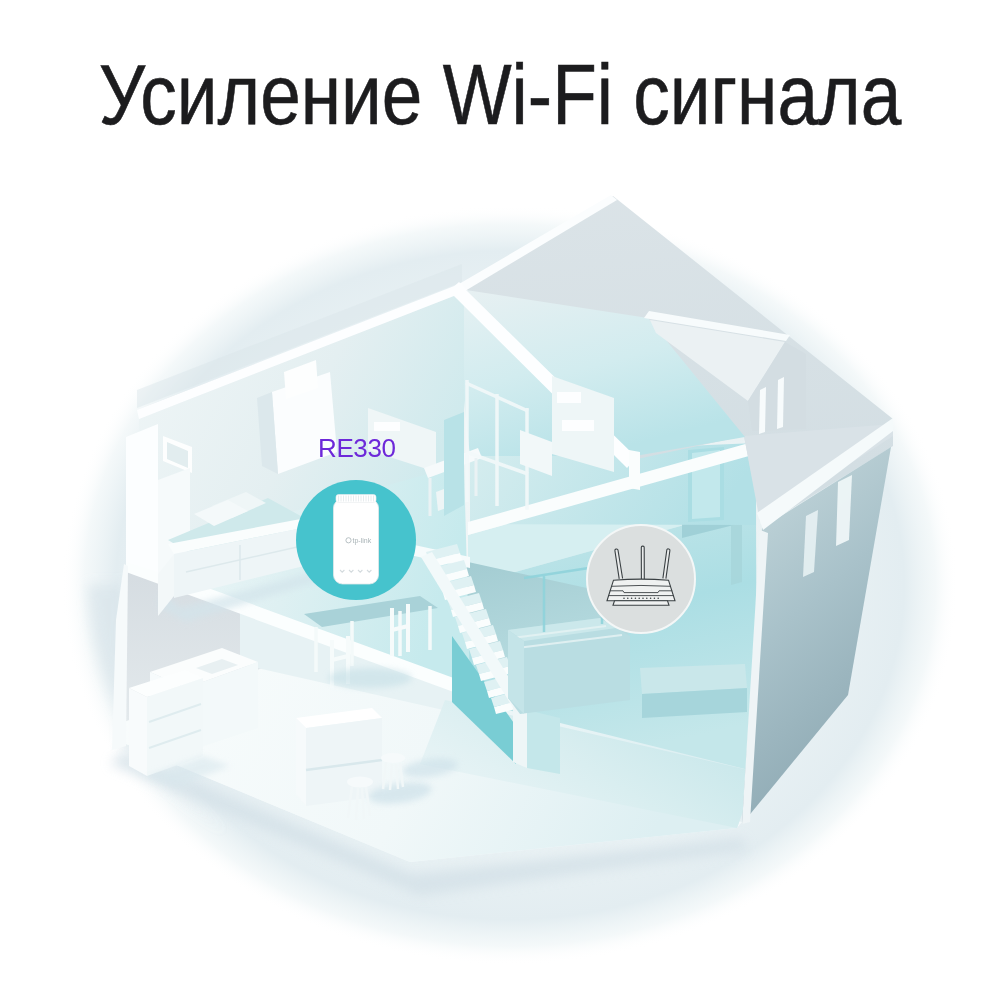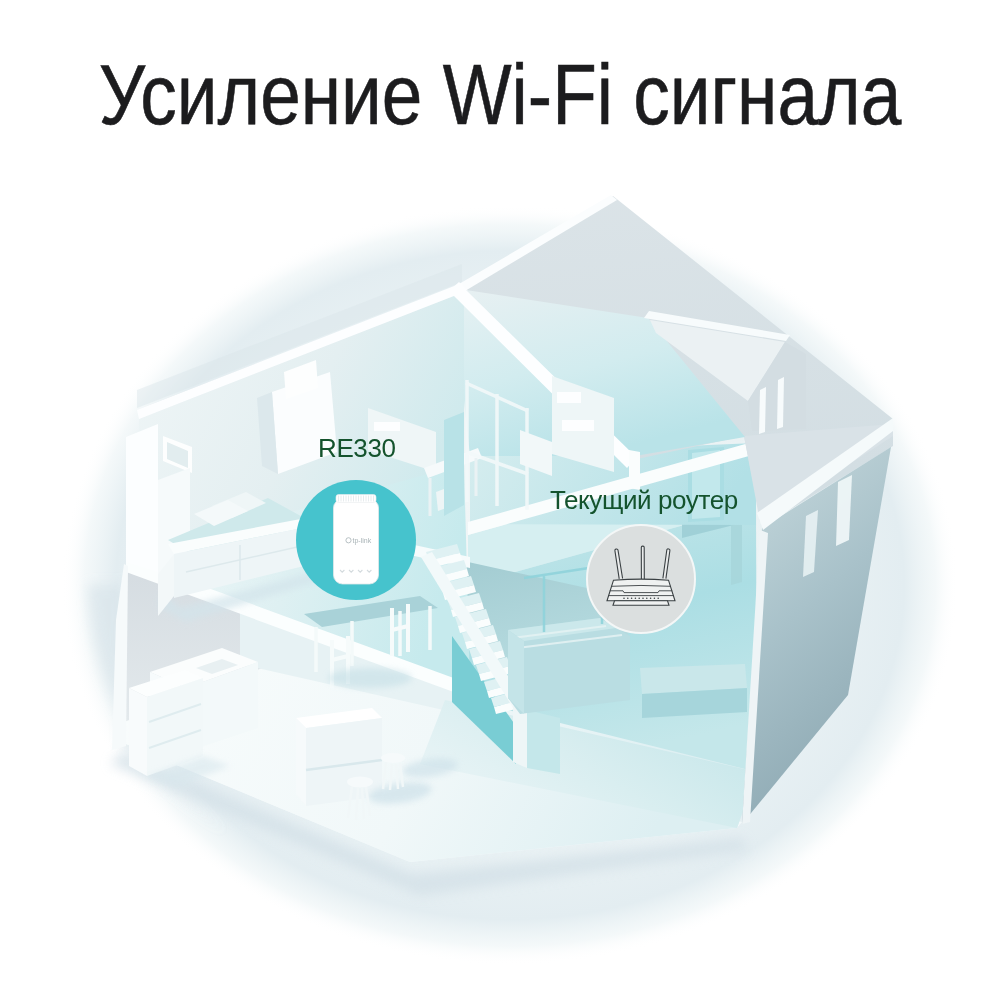--- a/index.html
+++ b/index.html
@@ -1,18 +1,18 @@
 <!DOCTYPE html>
 <html><head>
 <meta charset="utf-8">
 <style>
 html,body{margin:0;padding:0;background:#ffffff;width:1000px;height:1000px;overflow:hidden;}
 .wrap{position:relative;width:1000px;height:1000px;font-family:"Liberation Sans",sans-serif;}
 .title{position:absolute;top:45px;left:0;width:1000px;text-align:center;font-size:73px;color:#1c1c1e;-webkit-text-stroke:0.5px #1c1c1e;transform:scaleY(1.18);transform-origin:50% 0;letter-spacing:0px;}
-.lab{position:absolute;font-size:26px;color:#14532d;letter-spacing:-0.4px;}
+.lab{position:absolute;font-size:26px;color:#6d28d9;letter-spacing:-0.4px;}
 </style>
 </head>
 <body>
 <div class="wrap">
 
 <svg width="1000" height="1000" viewBox="0 0 1000 1000" style="position:absolute;left:0;top:0">
 <defs>
 <filter id="b6" x="-30%" y="-30%" width="160%" height="160%">
           <feGaussianBlur stdDeviation="6"></feGaussianBlur>
         </filter>
@@ -328,21 +328,20 @@
 <polygon points="806,516 818,510 814,572 803,577" fill="#e7f1f3" opacity="0.9"></polygon>
 
 <polygon points="893,418 893,431 763,530 757,513" fill="#f5fafb"></polygon>
 
 <polygon points="742,824 760,530 768,533 750,822" fill="#eef4f6"></polygon>
 
 </svg>
 
 <div class="lab" style="left:318px;top:433px;">RE330</div>
 
-<div class="lab" style="left:550px;top:485px;">Текущий роутер</div>
 
 <svg width="140" height="140" viewBox="0 0 140 140" style="position:absolute;left:286px;top:470px;">
 <circle cx="70" cy="70" r="60" fill="#46c3cd"></circle>
 <g>
 <rect x="47.5" y="29" width="45" height="85" rx="9" fill="#ffffff" stroke="#e2e8ea" stroke-width="0.8"></rect>
 <rect x="50" y="24.5" width="40" height="8" rx="2.5" fill="#ffffff" stroke="#e9edee" stroke-width="0.6"></rect>
 <g stroke="#e7ecee" stroke-width="1">
 <path d="M52.5,25.5 v6 M55,25.5 v6 M57.5,25.5 v6 M60,25.5 v6 M62.5,25.5 v6 M65,25.5 v6 M67.5,25.5 v6 M70,25.5 v6 M72.5,25.5 v6 M75,25.5 v6 M77.5,25.5 v6 M80,25.5 v6 M82.5,25.5 v6 M85,25.5 v6 M87.5,25.5 v6"></path>
 </g>
 <g fill="none" stroke="#b0babd" stroke-width="0.9">

